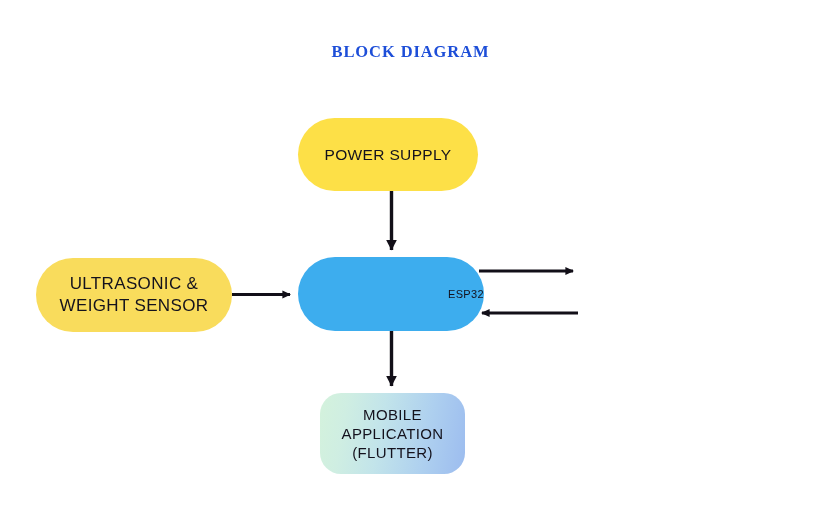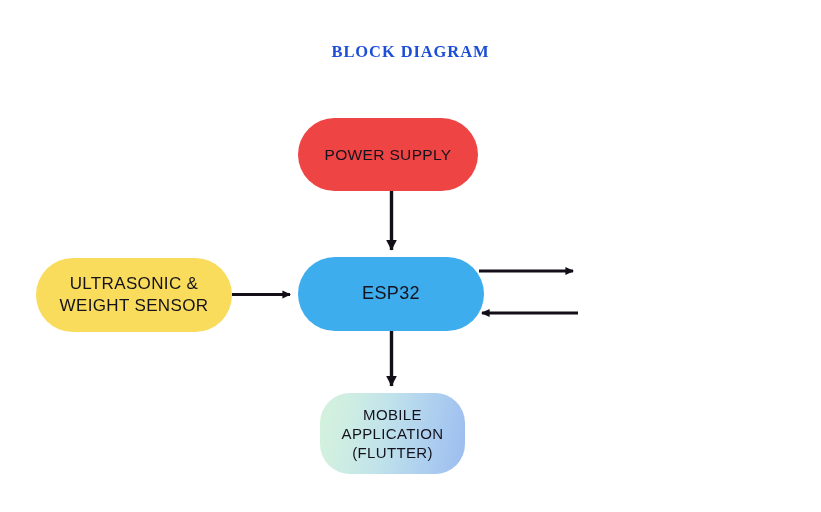--- a/index.html
+++ b/index.html
@@ -53,21 +53,21 @@
     letter-spacing: 0.35px;
     line-height: 1.28;
   }
 
   
   #block-power-supply {
     left: 298px;
     top: 118px;
     width: 180px;
     height: 73px;
-    background: #ef4444;
+    background: #fde047;
     border-radius: 36.5px;
     font-size: 15.5px;
   }
 
   #block-sensor {
     left: 36px;
     top: 258px;
     width: 196px;
     height: 74px;
     background: #f9dc5c;
@@ -76,41 +76,42 @@
     padding: 0 14px;
   }
 
   #block-esp32 {
     left: 298px;
     top: 257px;
     width: 186px;
     height: 74px;
     background: #3dadee;
     border-radius: 37px;
-    font-size: 18px;
+    font-size: 11px;
+    justify-content: flex-end;
   }
 
   #block-database {
     left: 573px;
     top: 256px;
     width: 230px;
     height: 77px;
     background: #5fddd5;
     border-radius: 38.5px;
     font-size: 15.5px;
     padding: 0 10px;
   }
 
   #block-mobile-app {
     left: 320px;
     top: 393px;
     width: 145px;
     height: 81px;
     background: linear-gradient(100deg, #d4f2dc 0%, #cfeee2 18%, #c2e4ea 42%, #aed0ef 72%, #9cbcef 100%);
-    border-radius: 30px;
+    border-radius: 21px;
     font-size: 15px;
   }
 
   .block-label {
     display: block;
     white-space: pre-line;
   }
 
   
   #arrow-layer {

